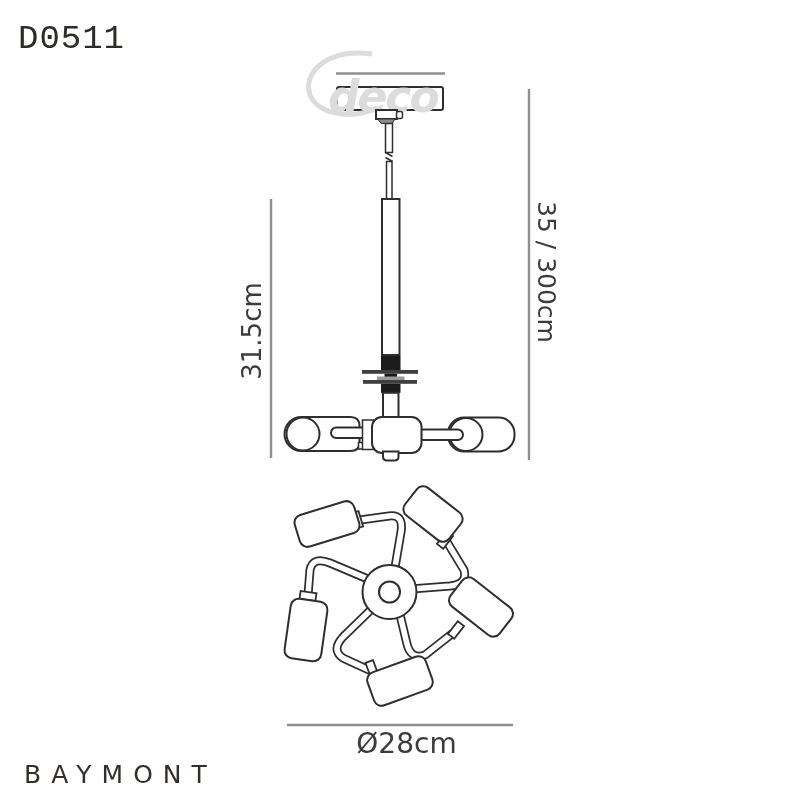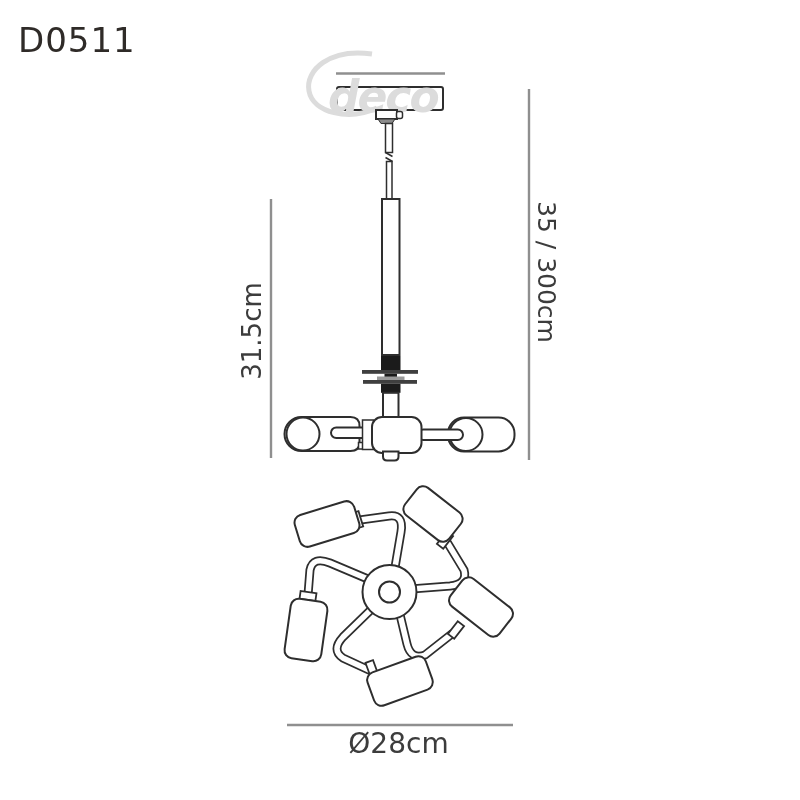--- a/index.html
+++ b/index.html
@@ -2,25 +2,25 @@
 <html><head>
 <meta charset="utf-8">
 <style>
   html,body{margin:0;padding:0;background:#ffffff;}
   #stage{
     position:relative;width:800px;height:800px;background:#ffffff;overflow:hidden;
     font-family:"DejaVu Sans","Liberation Sans",sans-serif;
   }
   svg{position:absolute;left:0;top:0;}
   .lbl{position:absolute;color:#3c3c3c;white-space:nowrap;}
-  #product-code{left:18px;top:20px;font-size:34px;color:#2f2b28;letter-spacing:1px;}
+  #product-code{left:18px;top:20px;font-size:34px;color:#2f2b28;letter-spacing:1px;font-family:Liberation Mono, monospace;}
   #lbl-canopy{left:320px;top:40px;width:141px;text-align:center;font-size:27px;}
   #lbl-drop{left:546px;top:272px;font-size:25px;transform:translate(-50%,-50%) rotate(90deg);}
   #lbl-height{left:252px;top:331px;font-size:26px;transform:translate(-50%,-50%) rotate(-90deg);}
-  #lbl-diam{left:328px;top:727px;width:141px;text-align:center;font-size:28px;}
+  #lbl-diam{left:336px;top:727px;width:141px;text-align:center;font-size:28px;}
   #brand{left:24px;top:760px;font-size:25px;color:#332e2a;letter-spacing:10px;font-weight:500;}
 </style>
 </head>
 <body>
 
 <div id="stage">
 
   <svg width="800" height="800" viewBox="0 0 800 800">
 
     <g fill="none" stroke="#2e2e2e" stroke-width="2">
@@ -110,14 +110,15 @@
       <line x1="529" y1="89" x2="529" y2="460"></line>
       <line x1="271" y1="199" x2="271" y2="458"></line>
       <line x1="287" y1="725" x2="513" y2="725"></line>
     </g>
   </svg>
 
   <div class="lbl" id="product-code">D0511</div>
   <div class="lbl" id="lbl-drop">35 / 300cm</div>
   <div class="lbl" id="lbl-height">31.5cm</div>
   <div class="lbl" id="lbl-diam">Ø28cm</div>
+  <div class="lbl" id="brand">BAYMONT</div>
 
 </div>
 
 </body></html>

